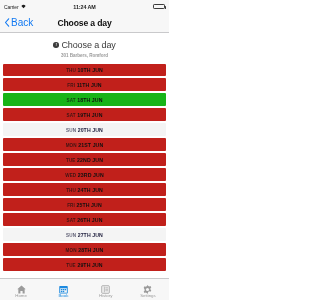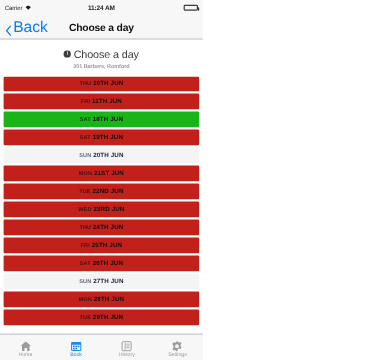--- a/index.html
+++ b/index.html
@@ -45,21 +45,21 @@
     height:20px;
     background:#f7f7f7;
     border-bottom:0.5px solid #c9c9cb;
     display:flex;
     align-items:center;
     position:relative;
     padding:0 4px;
   }
   .back-btn {
     display:flex; align-items:center; gap:1px;
-    color:#1179f2; font-size:13px; cursor:pointer; z-index:2;
+    color:#1179f2; font-size:10px; cursor:pointer; z-index:2;
   }
   .chev { width:6px; height:9px; display:block; }
   .nav-title {
     position:absolute; left:0; right:0; text-align:center;
     font-size:8.6px; font-weight:bold; color:#101010; letter-spacing:-0.15px;
   }
 
   
   .section-head {
     background:#ffffff;

